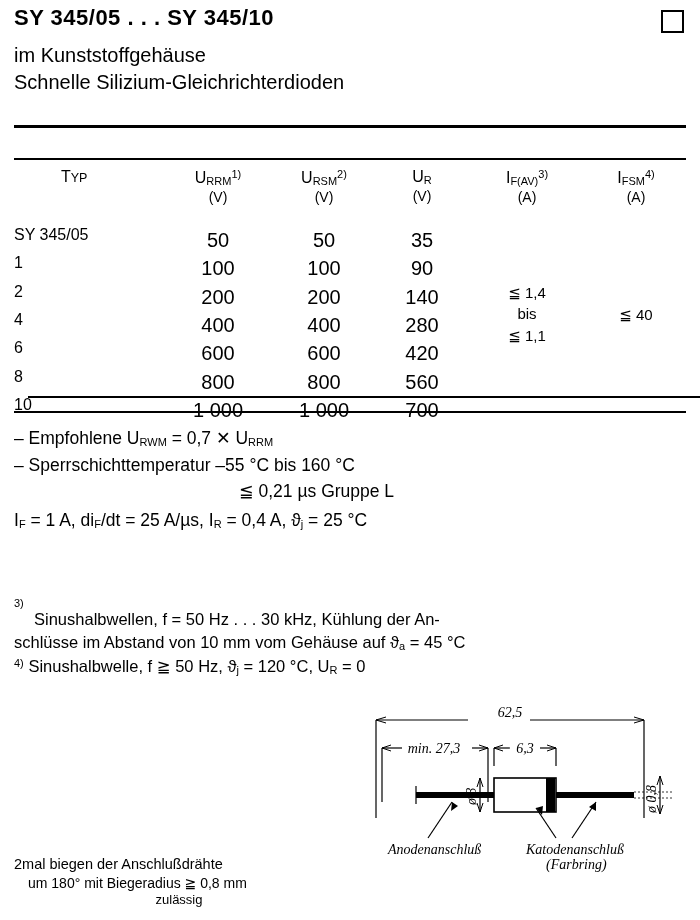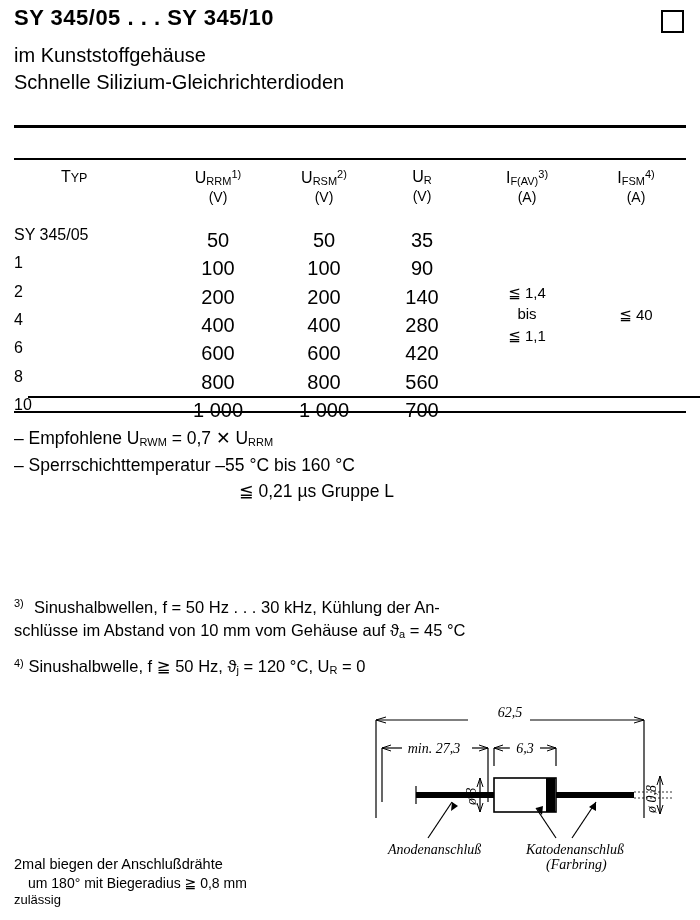--- a/index.html
+++ b/index.html
@@ -145,41 +145,42 @@
     line-height: 1.42;
   }
   .fn-right {
     position: absolute;
     right: 0;
     top: 0;
   }
   .fn-just {
     text-align: justify;
     text-justify: inter-word;
+    margin-top: 12px;
   }
 
   
   .drawing {
     position: absolute;
     left: 360px;
     top: 706px;
     width: 330px;
     height: 170px;
   }
   .footnote-bottom {
     position: absolute;
     left: 14px;
     top: 855px;
     width: 330px;
     font-size: 14.5px;
     font-weight: normal;
     line-height: 1.3;
   }
   .footnote-bottom .l2 { padding-left: 14px; font-size: 14px;}
-  .footnote-bottom .l3 { font-size: 13px; }
+  .footnote-bottom .l3 { font-size: 13px; text-align: center; }
 
   .nowrap { white-space: nowrap; margin-left: 47px; }
 </style>
 </head>
 <body>
 
 <div class="page">
 
   <div class="title-row">
     <div class="doc-title">SY 345/05 . . . SY 345/10</div>
@@ -302,20 +303,23 @@
   </div>
 
   <div class="rule rule-thin" style="top:411px;"></div>
 
   <div class="notes">
     <div class="note-line bigger">
       <span>– Empfohlene U</span><span class="sub">RWM</span><span> = 0,7 ✕ U</span><span class="sub">RRM</span>
     </div>
     <div class="note-line bigger">– Sperrschichttemperatur –55 °C bis 160 °C</div>
     <div class="note-line bigger" style="padding-left:225px;">≦ 0,21 µs Gruppe L</div>
+    <div class="note-line bigger" style="margin-top:2px;">
+      <span>I</span><span class="sub">F</span><span> = 1 A, di</span><span class="sub">F</span><span>/dt = 25 A/µs, I</span><span class="sub">R</span><span> = 0,4 A, ϑ</span><span class="sub">j</span><span> = 25 °C</span>
+    </div>
   </div>
 
 
   <div class="fn-block" style="top:596px;">
     <div style="display:flex;">
       <span class="sup" style="width:20px; flex:none;">3)</span>
       <span style="flex:1;">
         <span class="fn-just" style="display:block;">Sinushalbwellen,   f = 50 Hz . . . 30 kHz,   Kühlung   der   An-</span>
         <span style="display:block; margin-left:-20px;"><span>schlüsse im Abstand von 10 mm vom Gehäuse auf ϑ</span><span class="sub">a</span><span> = 45 °C</span></span>
       </span>

